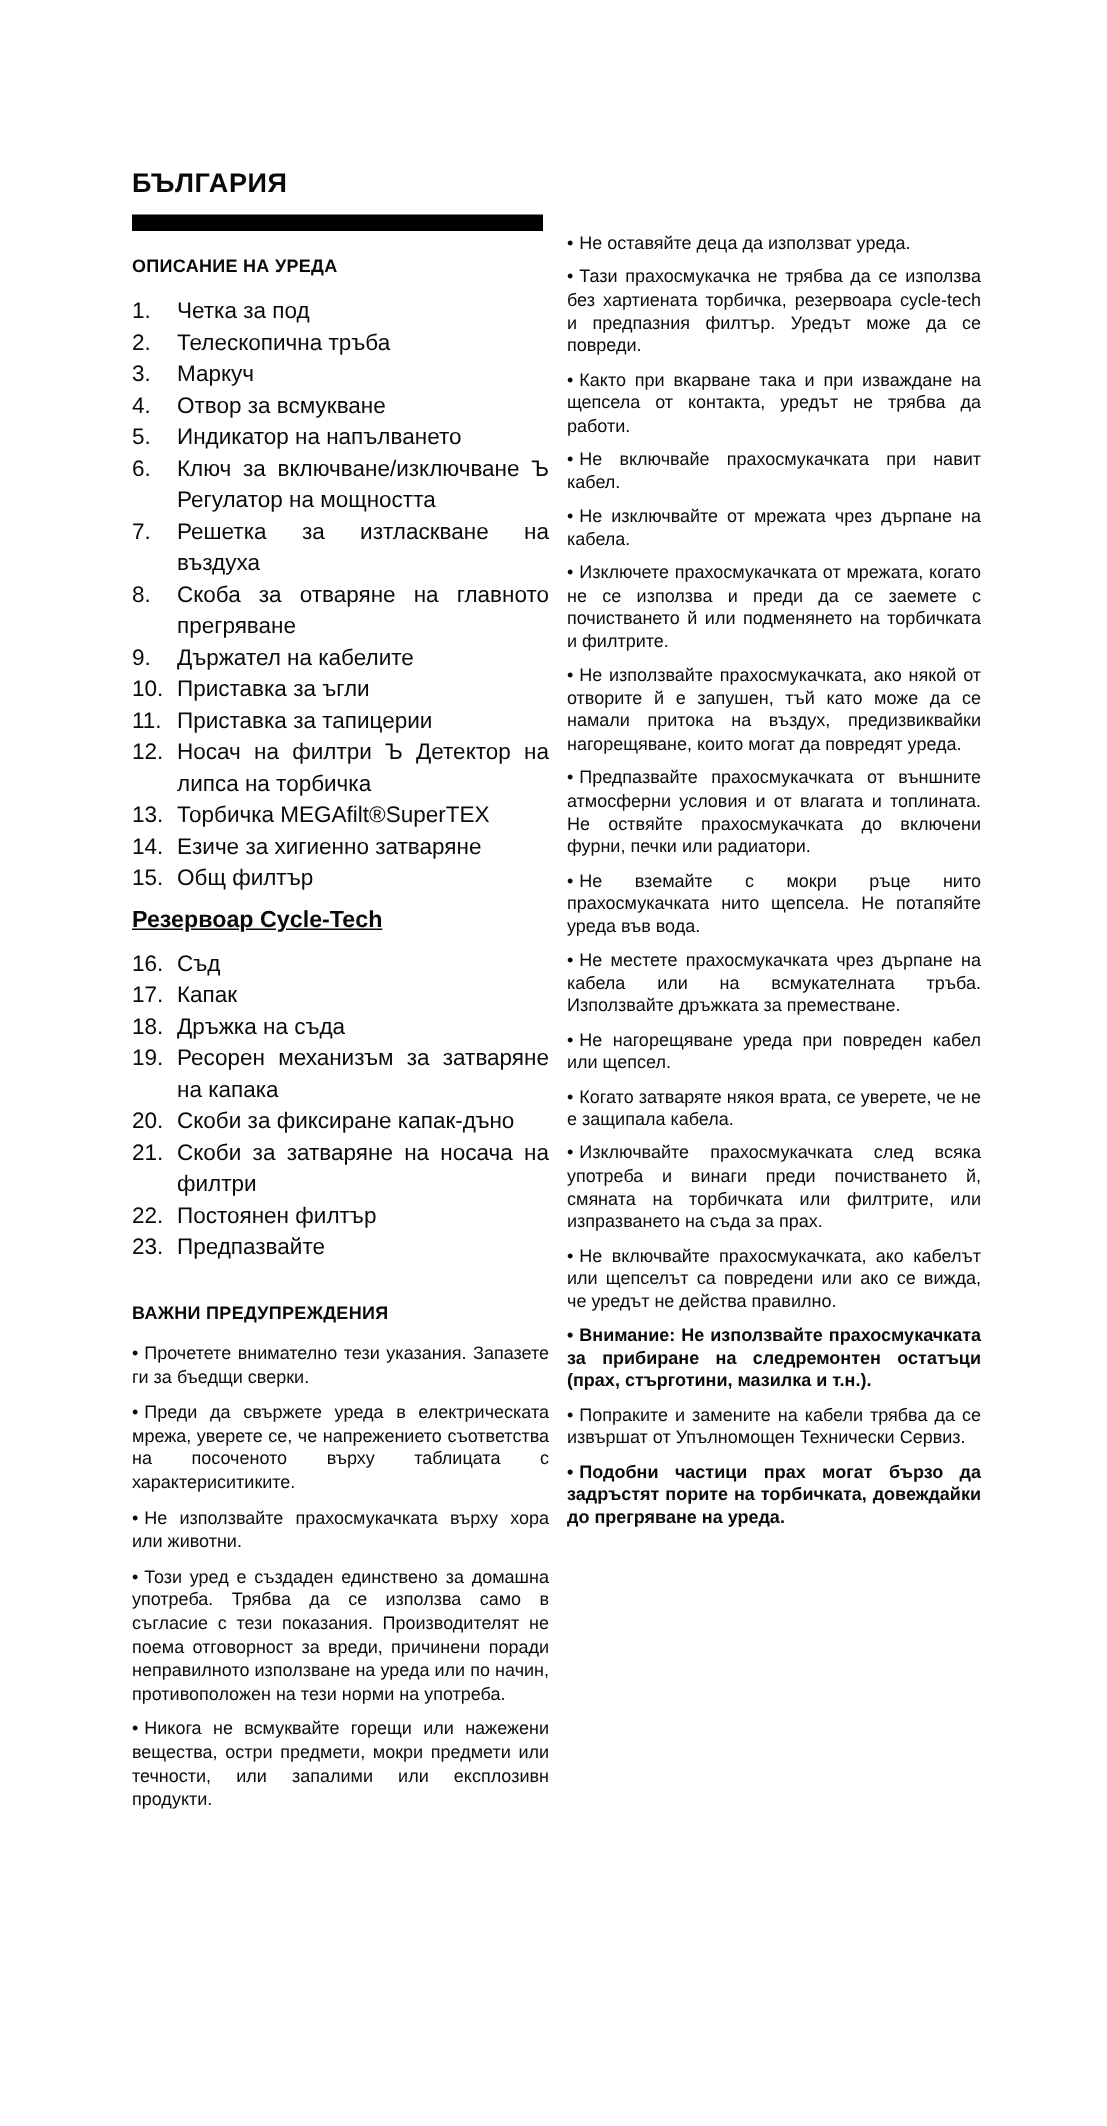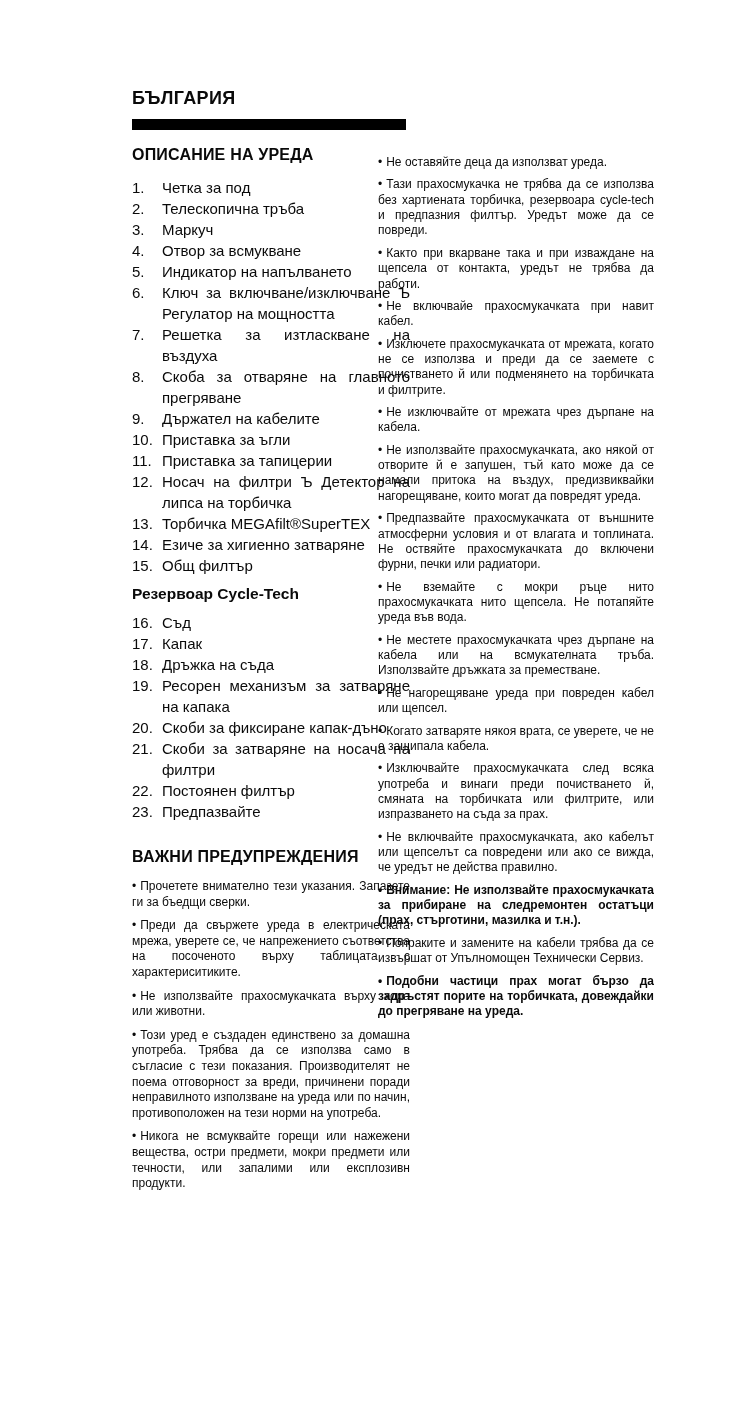--- a/index.html
+++ b/index.html
@@ -16,44 +16,43 @@
     -webkit-font-smoothing: antialiased;
   }
   .page {
     position: absolute;
     inset: 0;
     background: #ffffff;
   }
   .col-left {
     position: absolute;
     left: 88px;
-    top: 88px;
+    top: 112px;
     width: 278px;
-    margin-left: 44px;
   }
   .col-right {
     position: absolute;
     left: 378px;
     top: 155px;
     width: 276px;
   }
   .country-title {
     font-size: 18px;
     font-weight: bold;
     letter-spacing: 0.4px;
     margin: 0 0 10px 0;
   }
   .title-bar {
     height: 11px;
     background: #000000;
     width: 274px;
     margin: 0 0 16px 0;
   }
   .section-heading {
-    font-size: 16px;
+    font-size: 12px;
     font-weight: bold;
     margin: 0 0 13px 0;
     letter-spacing: 0.2px;
   }
   .warnings-heading {
     margin-top: 26px;
   }
   .parts-list {
     margin: 0;
     padding: 0;
@@ -68,20 +67,21 @@
     width: 30px;
   }
   .part-item .txt {
     flex: 1;
     text-align: justify;
   }
   .subheading {
     font-size: 15.5px;
     font-weight: bold;
     margin: 9px 0 9px 0;
+    text-decoration: underline;
   }
   .bullet-para {
     font-size: 12px;
     line-height: 1.28;
     text-align: justify;
     margin: 0 0 7px 0;
   }
   .col-left .bullet-para {
     line-height: 1.3;
     margin-bottom: 8px;
@@ -248,24 +248,24 @@
     <div>
 
         <p class="bullet-para"><span class="dot">•</span><span class="btxt">Не оставяйте деца да използват уреда.</span></p>
 
         <p class="bullet-para"><span class="dot">•</span><span class="btxt">Тази прахосмукачка не трябва да се използва без хартиената торбичка, резервоара cycle-tech и предпазния филтър. Уредът може да се повреди.</span></p>
 
         <p class="bullet-para"><span class="dot">•</span><span class="btxt">Както при вкарване така и при изваждане на щепсела от контакта, уредът не трябва да работи.</span></p>
 
         <p class="bullet-para"><span class="dot">•</span><span class="btxt">Не включвайе прахосмукачката при навит кабел.</span></p>
 
+        <p class="bullet-para"><span class="dot">•</span><span class="btxt">Не изключвайте от мрежата чрез дърпане на кабела.</span></p>
+
         <p class="bullet-para"><span class="dot">•</span><span class="btxt">Изключете прахосмукачката от мрежата, когато не се използва и преди да се заемете с почистването й или подменянето на торбичката и филтрите.</span></p>
 
-        <p class="bullet-para"><span class="dot">•</span><span class="btxt">Не изключвайте от мрежата чрез дърпане на кабела.</span></p>
-
         <p class="bullet-para"><span class="dot">•</span><span class="btxt">Не използвайте прахосмукачката, ако някой от отворите й е запушен, тъй като може да се намали притока на въздух, предизвиквайки нагорещяване, които могат да повредят уреда.</span></p>
 
         <p class="bullet-para"><span class="dot">•</span><span class="btxt">Предпазвайте прахосмукачката от външните атмосферни условия и от влагата и топлината. Не оствяйте прахосмукачката до включени фурни, печки или радиатори.</span></p>
 
         <p class="bullet-para"><span class="dot">•</span><span class="btxt">Не вземайте с мокри ръце нито прахосмукачката нито щепсела. Не потапяйте уреда във вода.</span></p>
 
         <p class="bullet-para"><span class="dot">•</span><span class="btxt">Не местете прахосмукачката чрез дърпане на кабела или на всмукателната тръба. Използвайте дръжката за преместване.</span></p>
 
         <p class="bullet-para"><span class="dot">•</span><span class="btxt">Не нагорещяване уреда при повреден кабел или щепсел.</span></p>
 

